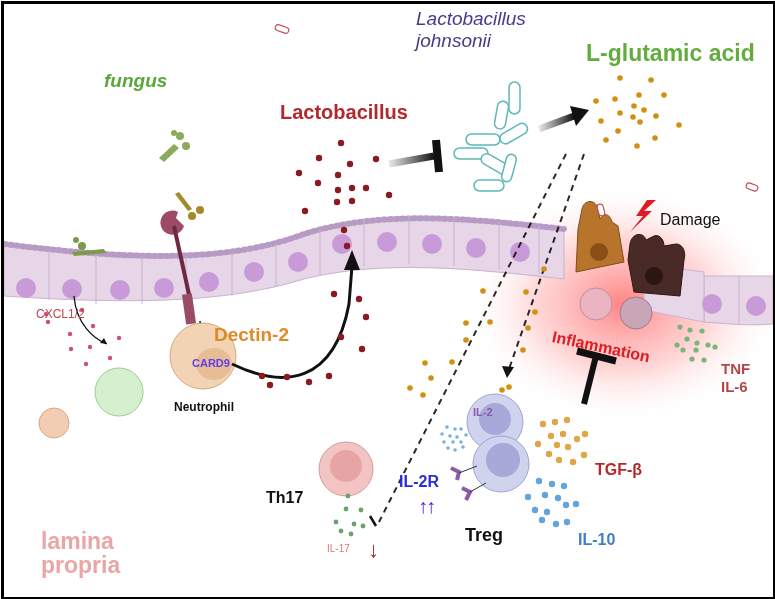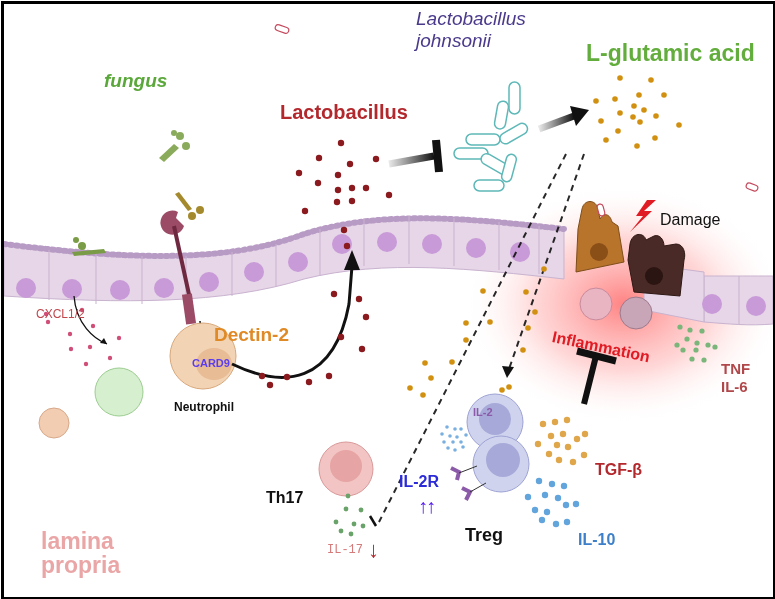--- a/index.html
+++ b/index.html
@@ -336,20 +336,20 @@
     <div>TNF</div>
     <div>IL-6</div>
   </div>
   <div class="lbl" style="left:430px;top:403px;font-size:11px;color:#8b5aa8;padding-left:39px;">IL-2</div>
   <div class="lbl" style="left:395px;top:470px;font-size:16px;color:#2b2bd8;">IL-2R</div>
   <div class="lbl" style="left:414px;top:492px;font-size:20px;color:#5a1ef0;letter-spacing:-2px;">↑↑</div>
   <div class="lbl" style="left:461px;top:522px;font-size:18px;color:#111;">Treg</div>
   <div class="lbl" style="left:591px;top:458px;font-size:16px;color:#b3282d;">TGF-β</div>
   <div class="lbl" style="left:574px;top:528px;font-size:16px;color:#3d7fc9;">IL-10</div>
   <div class="lbl" style="left:262px;top:486px;font-size:16px;color:#111;text-align:center;">Th17</div>
-  <div class="lbl" style="left:323px;top:540px;font-size:12px;font-weight:normal;color:#d67a7a;font-family:Liberation Mono, monospace;">IL-17</div>
+  <div class="lbl" style="left:323px;top:540px;font-size:10px;font-weight:normal;color:#d67a7a;">IL-17</div>
   <div class="lbl" style="left:364px;top:535px;font-size:22px;color:#b3282d;">↓</div>
   <div class="lbl" style="left:37px;top:525px;font-size:23px;color:#eaa6a6;line-height:24px;">
     <div>lamina</div>
     <div>propria</div>
   </div>
  </div>
 </div>
 
 </body></html>

